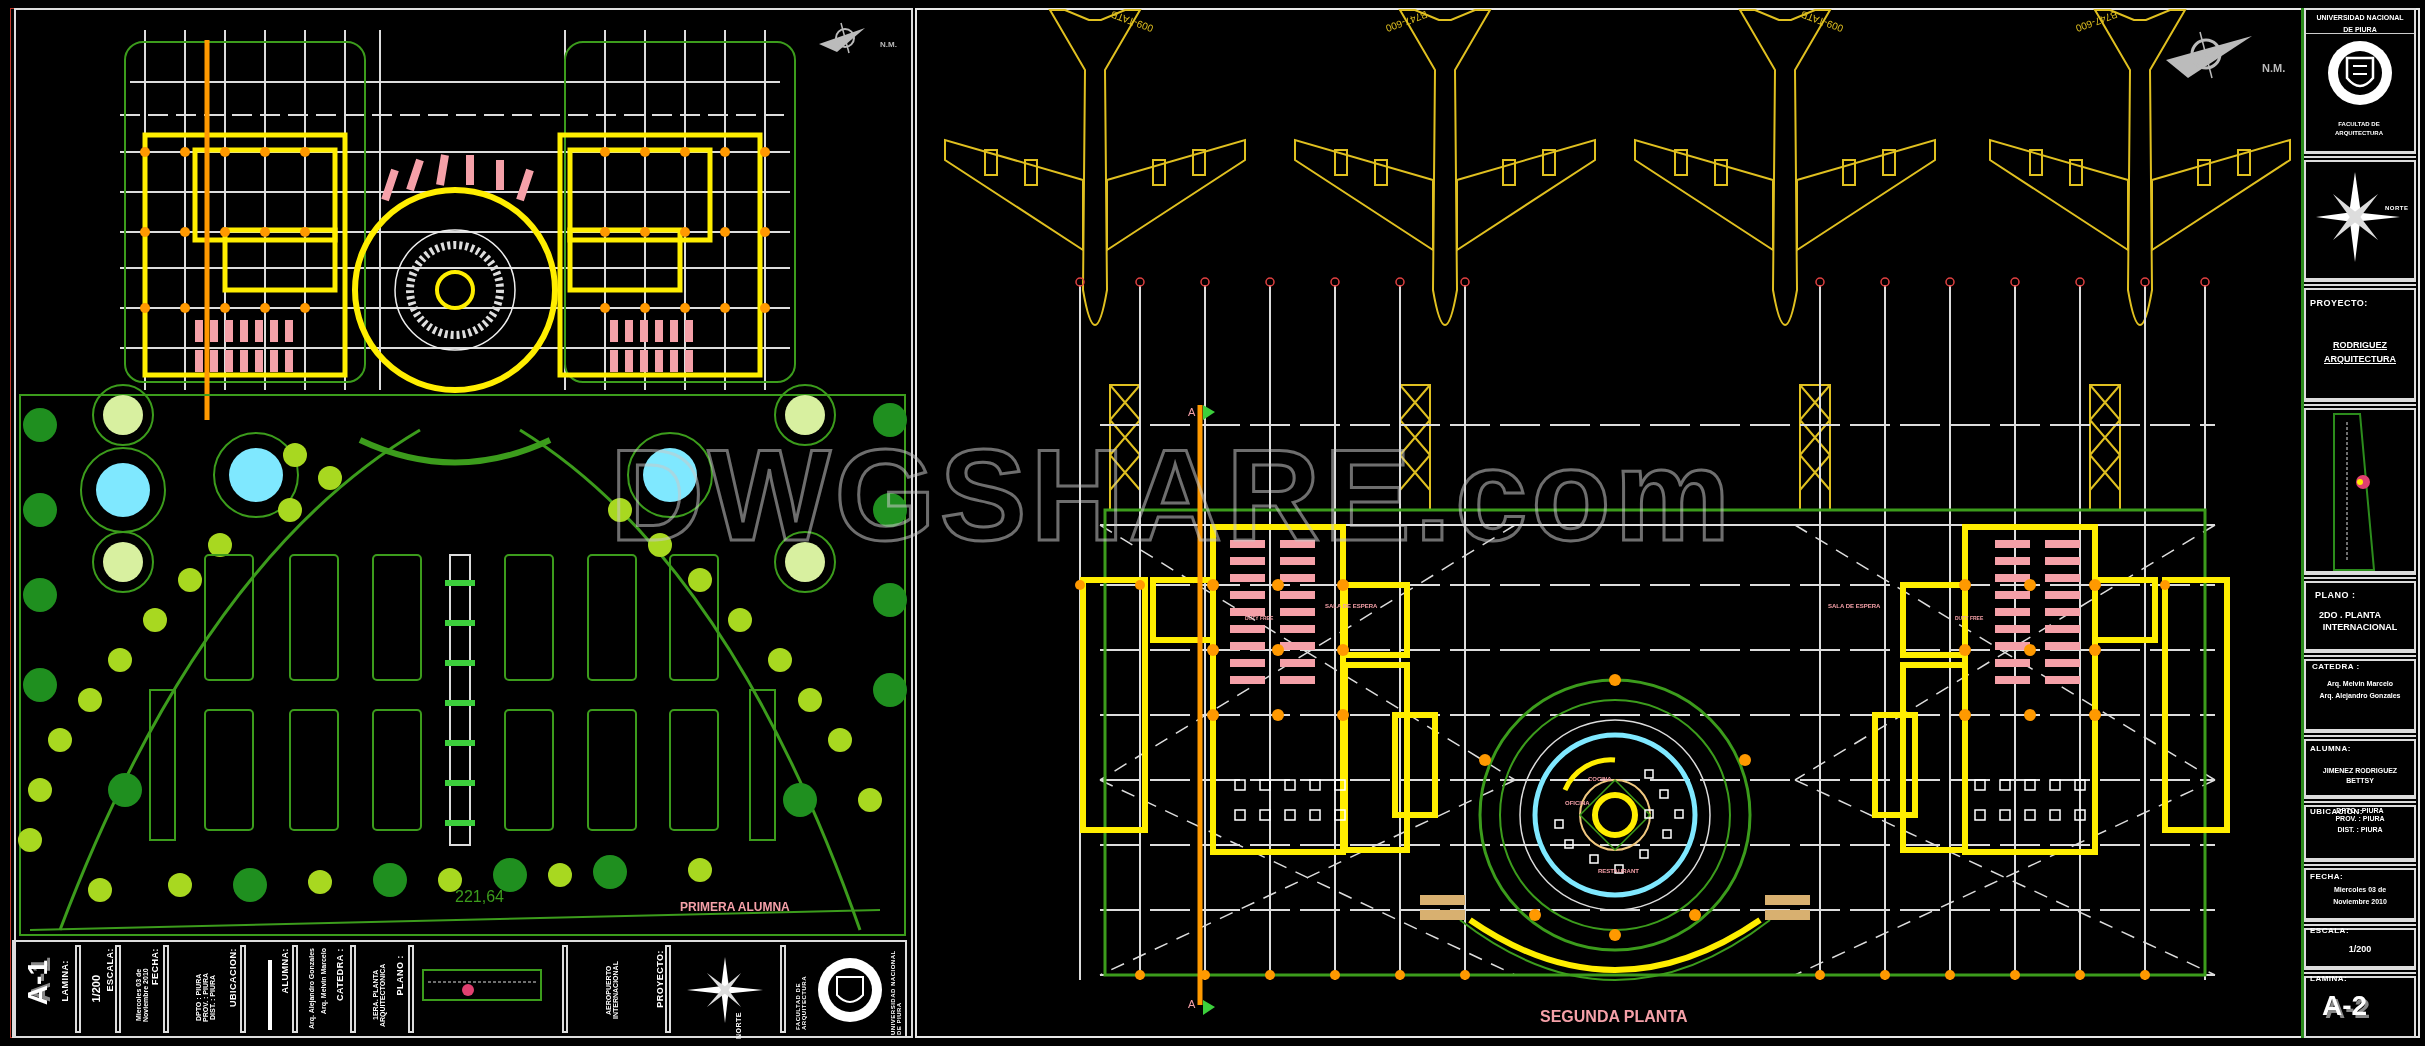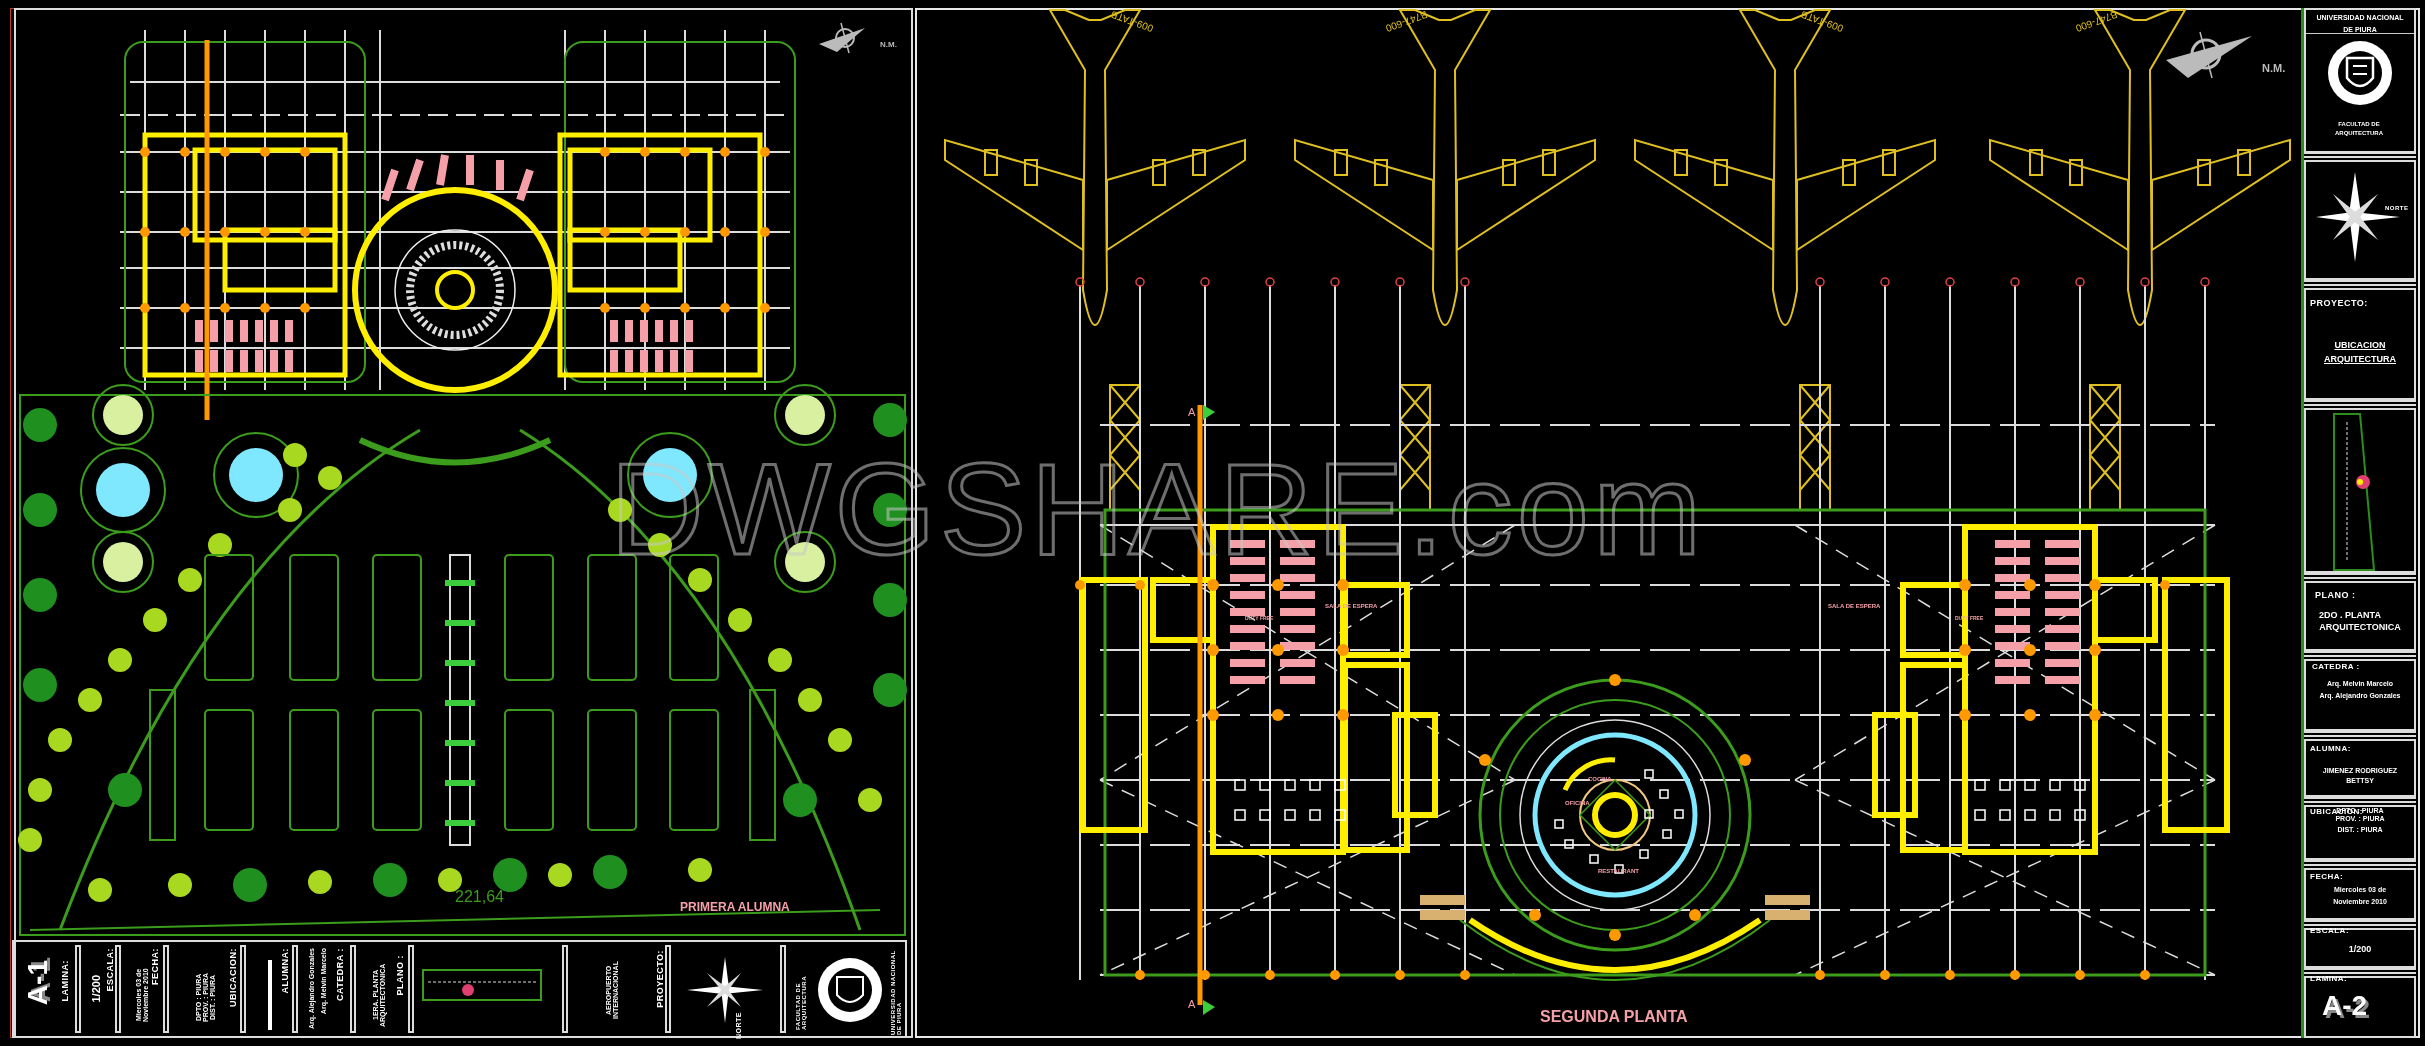--- a/index.html
+++ b/index.html
@@ -5,21 +5,21 @@
   html,body{margin:0;padding:0;background:#000;}
   body{width:2425px;height:1046px;position:relative;overflow:hidden;font-family:"Liberation Sans",sans-serif;color:#fff;}
   .abs{position:absolute;}
   .sheet-frame{position:absolute;border:2px solid #e8e8e8;box-sizing:border-box;}
   .tb-cell{position:absolute;border:2px solid #ddd;box-sizing:border-box;}
   .tb-sep{position:absolute;height:6px;border-top:2px solid #ddd;border-bottom:2px solid #ddd;box-sizing:border-box;}
   .tb-label{position:absolute;font-weight:bold;font-size:9px;letter-spacing:0.5px;color:#fff;}
   .tb-value{position:absolute;font-weight:bold;font-size:9px;text-align:center;color:#fff;}
   .vert{writing-mode:vertical-rl;transform:rotate(180deg);}
   .plan-title{position:absolute;color:#f5a0a8;font-weight:bold;}
-  .watermark{position:absolute;font-family:"Liberation Sans",sans-serif;font-weight:normal;color:transparent;-webkit-text-stroke:3px rgba(200,200,200,0.55);letter-spacing:4px;margin-top:14px;}
+  .watermark{position:absolute;font-family:"Liberation Sans",sans-serif;font-weight:bold;color:transparent;-webkit-text-stroke:3px rgba(200,200,200,0.55);letter-spacing:4px;}
   .sheet-no{position:absolute;font-weight:900;color:#fff;text-shadow:3px 3px 0 #888;}
   svg{position:absolute;overflow:visible;}
 </style>
 </head>
 <body>
 
 <div class="sheet-frame" style="left:10px;top:8px;width:903px;height:1030px;border-color:#c0392b;border-width:1px;"></div>
 <div class="sheet-frame" style="left:14px;top:8px;width:899px;height:1030px;border-color:#ddd;"></div>
 
 <svg style="left:0;top:0;" width="913" height="940">
@@ -590,37 +590,37 @@
   <polygon points="47,0 53,42 47,90 41,42" fill="#fff"></polygon>
   <polygon points="8,45 45,40 92,45 45,50" fill="#fff"></polygon>
   <polygon points="25,22 50,42 70,68 44,48" fill="#ddd"></polygon>
   <polygon points="70,22 50,48 25,68 44,42" fill="#ddd"></polygon>
 </svg>
 <div class="tb-label" style="left:2385px;top:205px;font-size:6px;">NORTE</div>
 
 <div class="tb-sep" style="left:2304px;top:280px;width:112px;"></div>
 <div class="tb-cell" style="left:2304px;top:288px;width:112px;height:112px;"></div>
 <div class="tb-label" style="left:2310px;top:298px;">PROYECTO:</div>
-<div class="tb-value" style="left:2306px;top:340px;width:108px;font-size:9px;text-decoration:underline;">UBICACION</div>
+<div class="tb-value" style="left:2306px;top:340px;width:108px;font-size:9px;text-decoration:underline;">RODRIGUEZ</div>
 <div class="tb-value" style="left:2306px;top:354px;width:108px;font-size:9px;text-decoration:underline;">ARQUITECTURA</div>
 
 <div class="tb-sep" style="left:2304px;top:400px;width:112px;"></div>
 <div class="tb-cell" style="left:2304px;top:408px;width:112px;height:165px;"></div>
 <svg style="left:2330px;top:412px;" width="60" height="160">
   <polygon points="4,2 30,2 44,158 4,158" fill="none" stroke="#2c8c1c" stroke-width="2"></polygon>
   <line x1="17" y1="10" x2="17" y2="150" stroke="#ddd" stroke-dasharray="3 2"></line>
   <circle cx="33" cy="70" r="7" fill="#e04070"></circle>
   <circle cx="30" cy="70" r="3" fill="#ffee00"></circle>
 </svg>
 
 <div class="tb-sep" style="left:2304px;top:573px;width:112px;"></div>
 <div class="tb-cell" style="left:2304px;top:581px;width:112px;height:70px;"></div>
 <div class="tb-label" style="left:2315px;top:590px;">PLANO :</div>
 <div class="tb-value" style="left:2306px;top:610px;width:88px;font-size:9px;">2DO . PLANTA</div>
-<div class="tb-value" style="left:2306px;top:622px;width:108px;font-size:9px;">ARQUITECTONICA</div>
+<div class="tb-value" style="left:2306px;top:622px;width:108px;font-size:9px;">INTERNACIONAL</div>
 
 <div class="tb-sep" style="left:2304px;top:651px;width:112px;"></div>
 <div class="tb-cell" style="left:2304px;top:659px;width:112px;height:72px;"></div>
 <div class="tb-label" style="left:2312px;top:662px;font-size:8px;">CATEDRA :</div>
 <div class="tb-value" style="left:2306px;top:680px;width:108px;font-size:7px;">Arq. Melvin Marcelo</div>
 <div class="tb-value" style="left:2306px;top:692px;width:108px;font-size:7px;">Arq. Alejandro Gonzales</div>
 
 <div class="tb-sep" style="left:2304px;top:731px;width:112px;"></div>
 <div class="tb-cell" style="left:2304px;top:739px;width:112px;height:58px;"></div>
 <div class="tb-label" style="left:2310px;top:728px;margin-top:16px;font-size:8px;">ALUMNA:</div>

